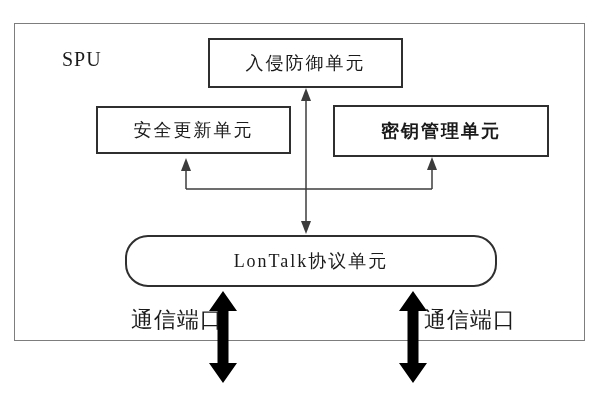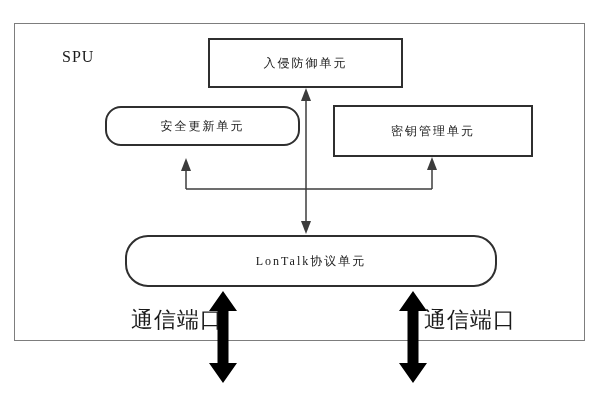--- a/index.html
+++ b/index.html
@@ -24,38 +24,38 @@
   .outer-box {
     position: absolute;
     left: 14px; top: 23px;
     width: 571px; height: 318px;
     border: 1px solid var(--outer-border);
     background: transparent;
   }
   .spu-label {
     position: absolute;
     left: 62px; top: 48px;
-    font-size: 16px;
+    font-size: 20px;
     letter-spacing: 1px;
     color: var(--text);
   }
   .node {
     position: absolute;
     border: 2px solid var(--node-border);
     background: var(--background);
     display: flex;
     align-items: center;
     justify-content: center;
-    font-size: 12px;
+    font-size: 18px;
     letter-spacing: 2px;
     white-space: nowrap;
   }
   .node-intrusion { left: 208px; top: 38px;  width: 195px; height: 50px; }
-  .node-update    { left: 105px;  top: 106px; width: 195px; height: 40px; border-radius: 16px; }
-  .node-key       { left: 333px; top: 105px; width: 200px; height: 52px; }
+  .node-update    { left: 96px;  top: 106px; width: 195px; height: 48px; }
+  .node-key       { left: 333px; top: 105px; width: 216px; height: 52px; font-weight: bold; }
   .node-lontalk   { left: 125px; top: 235px; width: 372px; height: 52px; border-radius: 23px; }
   .port-label {
     position: absolute;
     top: 305px;
     font-size: 22px;
     letter-spacing: 1px;
     white-space: nowrap;
     color: var(--text);
   }
   .port-label-left  { left: 131px; }

